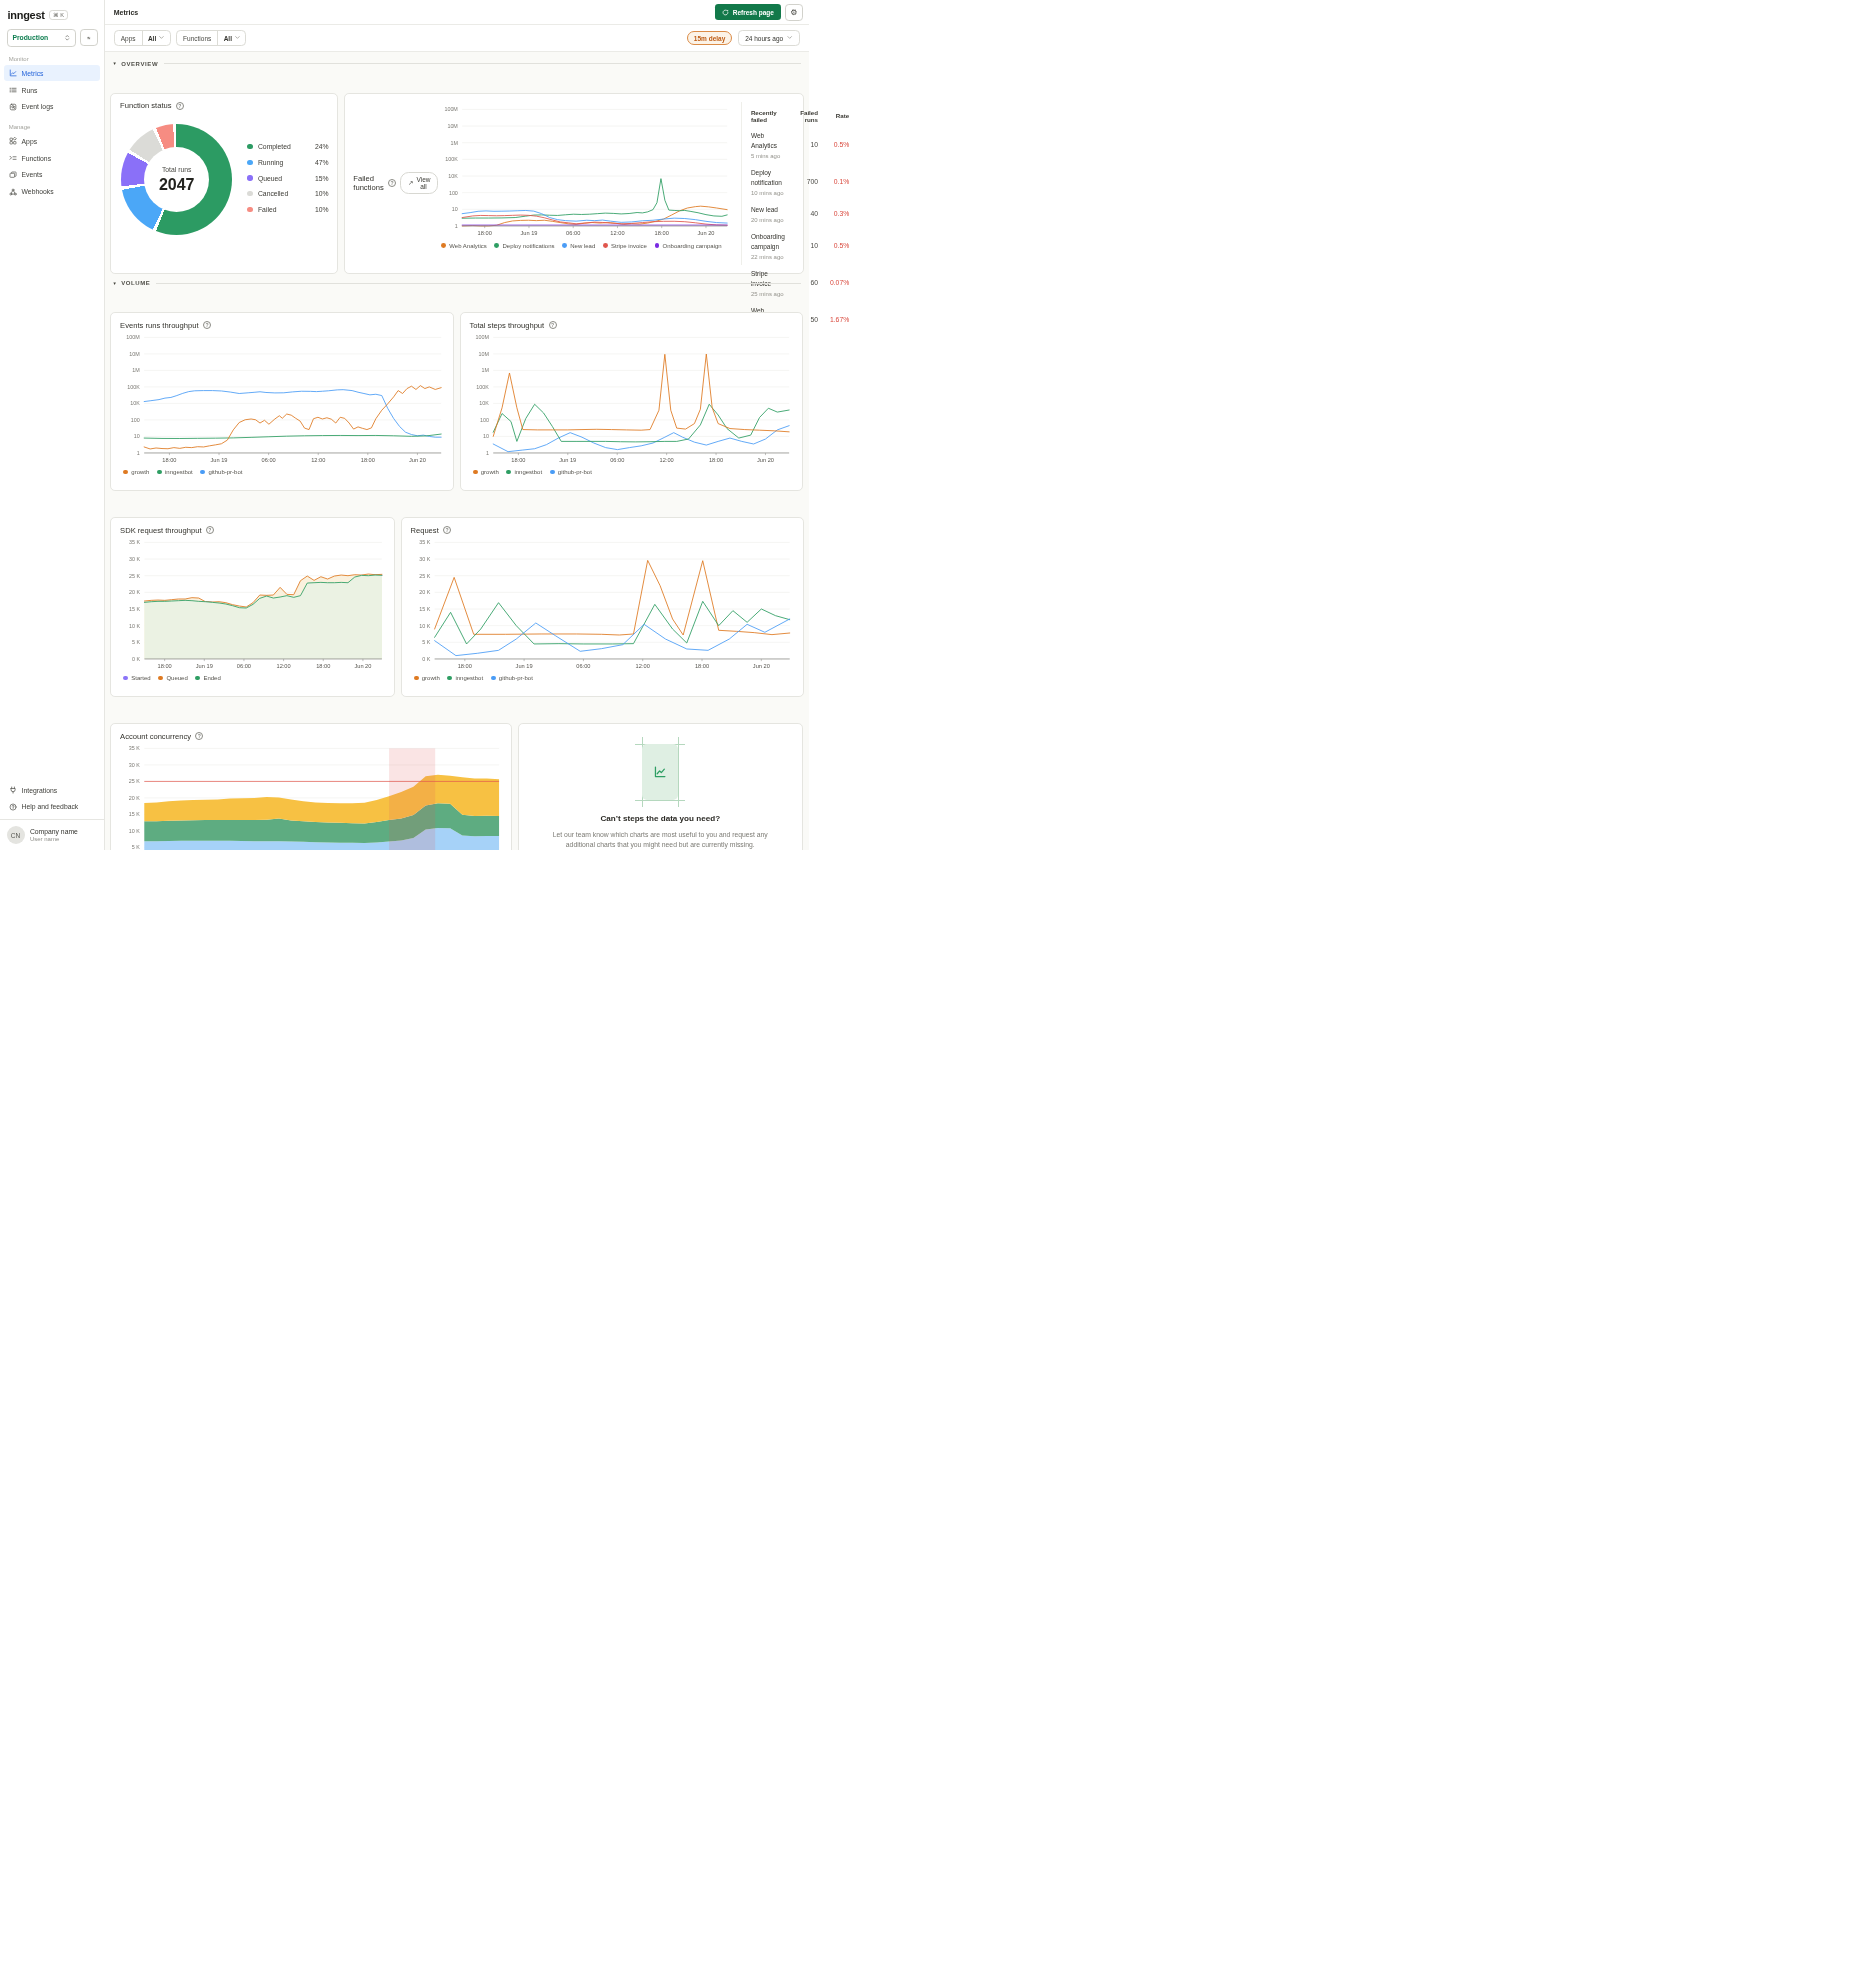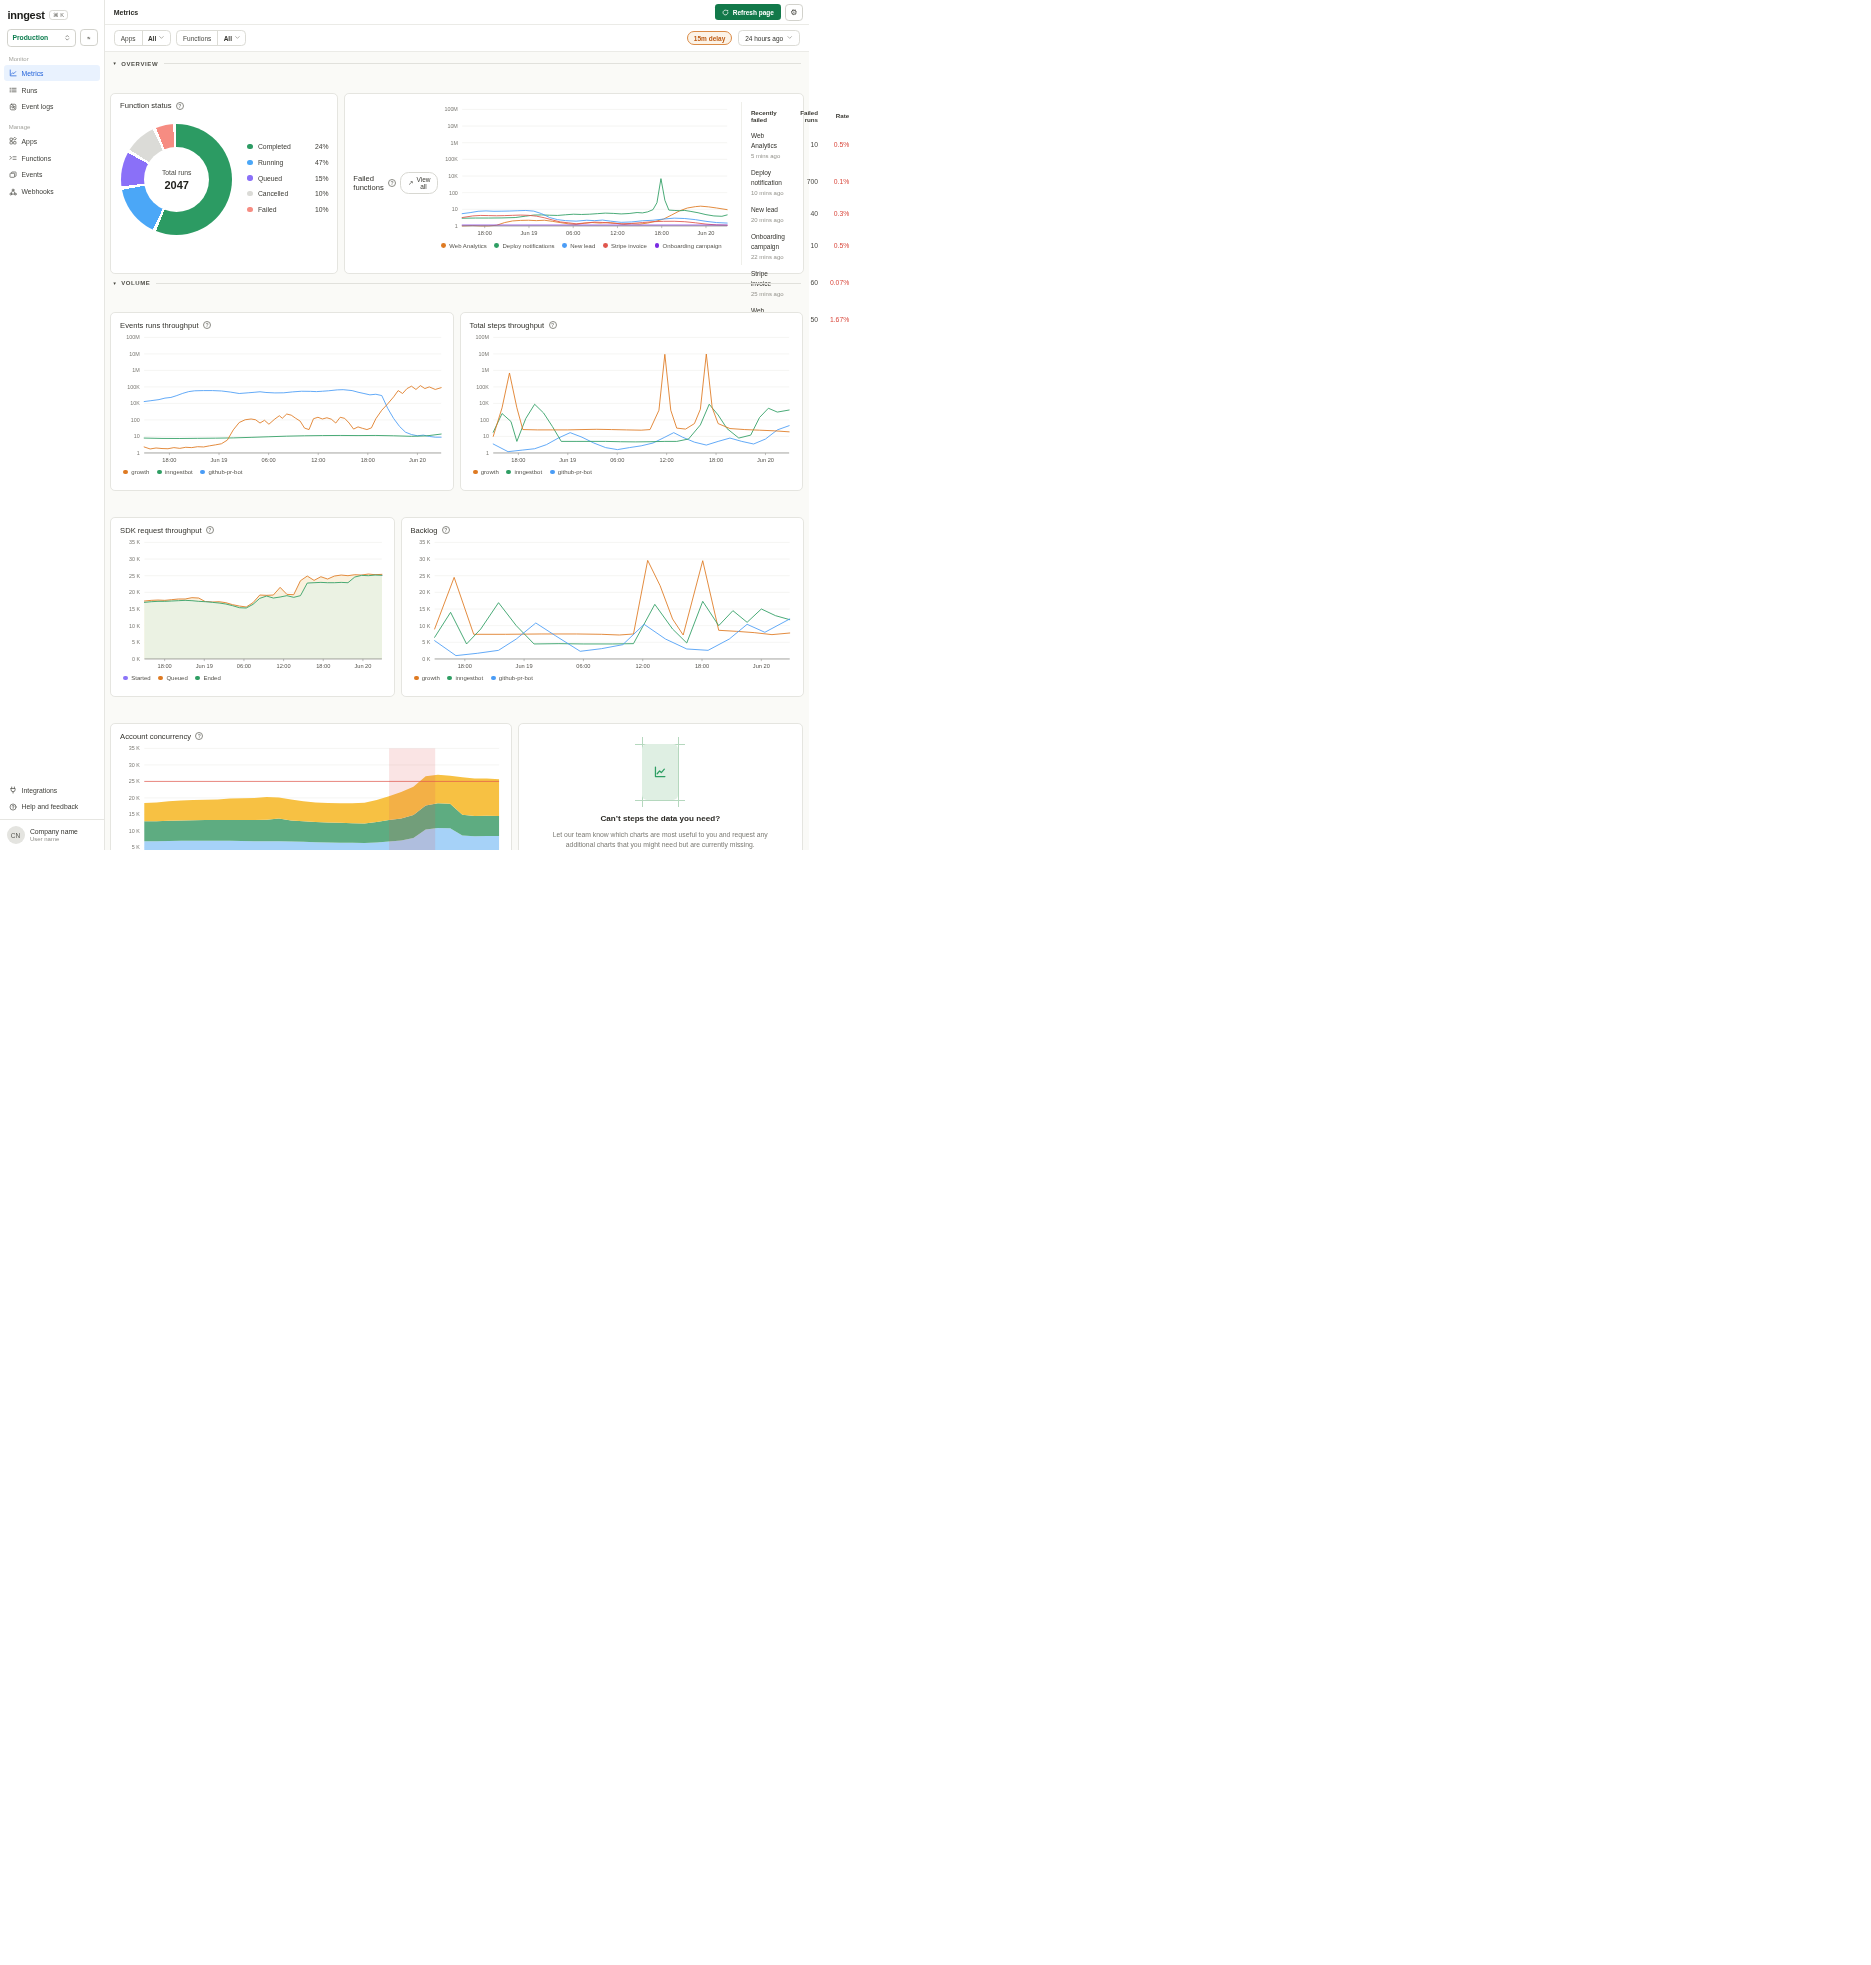--- a/index.html
+++ b/index.html
@@ -59,21 +59,21 @@
   .legend-item{display:flex;align-items:center;gap:3.2px;font-size:6px;color:#55534D;}
   .legend-dot{width:4.9px;height:4.9px;border-radius:50%;flex:none;}
 
   
   .c-fs{width:228px;height:181px;}
   .fs-body{display:flex;align-items:center;}
   .donut-wrap{position:relative;width:111px;height:111px;margin:14px 0 0 1.1px;flex:none;}
   .donut{width:100%;height:100%;border-radius:50%;}
   .donut-hole{position:absolute;inset:23px;background:#fff;border-radius:50%;display:flex;flex-direction:column;align-items:center;justify-content:center;gap:2.7px;}
   .donut-label{font-size:6.8px;color:#4A4A44;}
-  .donut-value{font-size:11px;font-weight:700;color:#23231F;}
+  .donut-value{font-size:16px;font-weight:700;color:#23231F;}
   .fs-legend{flex:1;margin-left:15px;margin-top:10.8px;display:flex;flex-direction:column;gap:8.7px;}
   .fs-legend-row{display:flex;align-items:center;font-size:6.8px;color:#3C3B35;}
   .fs-dot{width:5.4px;height:5.4px;border-radius:50%;margin-right:5.4px;flex:none;}
   .fs-pct{margin-left:auto;}
 
   
   .c-ff{width:460px;height:181px;display:flex;flex-direction:row;}
   .ff-body{display:flex;flex:1;margin-top:1.1px;min-height:0;}
   .ff-chart{width:300px;}
   .ff-table{flex:1;border-left:0.5px solid #EFEFEA;padding-left:8.7px;margin-left:3.2px;padding-top:6.5px;}
@@ -595,21 +595,21 @@
               </span>
               <span class="legend-item">
                 <span class="legend-dot" style="background: rgb(46, 158, 99);"></span>
                 <span>Ended</span>
               </span>
             </div>
         </section>
 
         <section class="card c-backlog">
           <div class="card-title-row">
-            <span class="card-title">Backlog</span>
+            <span class="card-title">Request</span>
             <span class="help">?</span>
           </div>
           <svg class="chart" width="386" height="136" viewBox="0 0 712 252">
               <line x1="44" x2="702" y1="10" y2="10" stroke="#ECECE8" stroke-width="1"></line>
               <text x="36" y="13.5" text-anchor="end" class="tick">35 K</text>
               <line x1="44" x2="702" y1="40.857142857142854" y2="40.857142857142854" stroke="#ECECE8" stroke-width="1"></line>
               <text x="36" y="44.357142857142854" text-anchor="end" class="tick">30 K</text>
               <line x1="44" x2="702" y1="71.71428571428571" y2="71.71428571428571" stroke="#ECECE8" stroke-width="1"></line>
               <text x="36" y="75.21428571428571" text-anchor="end" class="tick">25 K</text>
               <line x1="44" x2="702" y1="102.57142857142857" y2="102.57142857142857" stroke="#ECECE8" stroke-width="1"></line>

